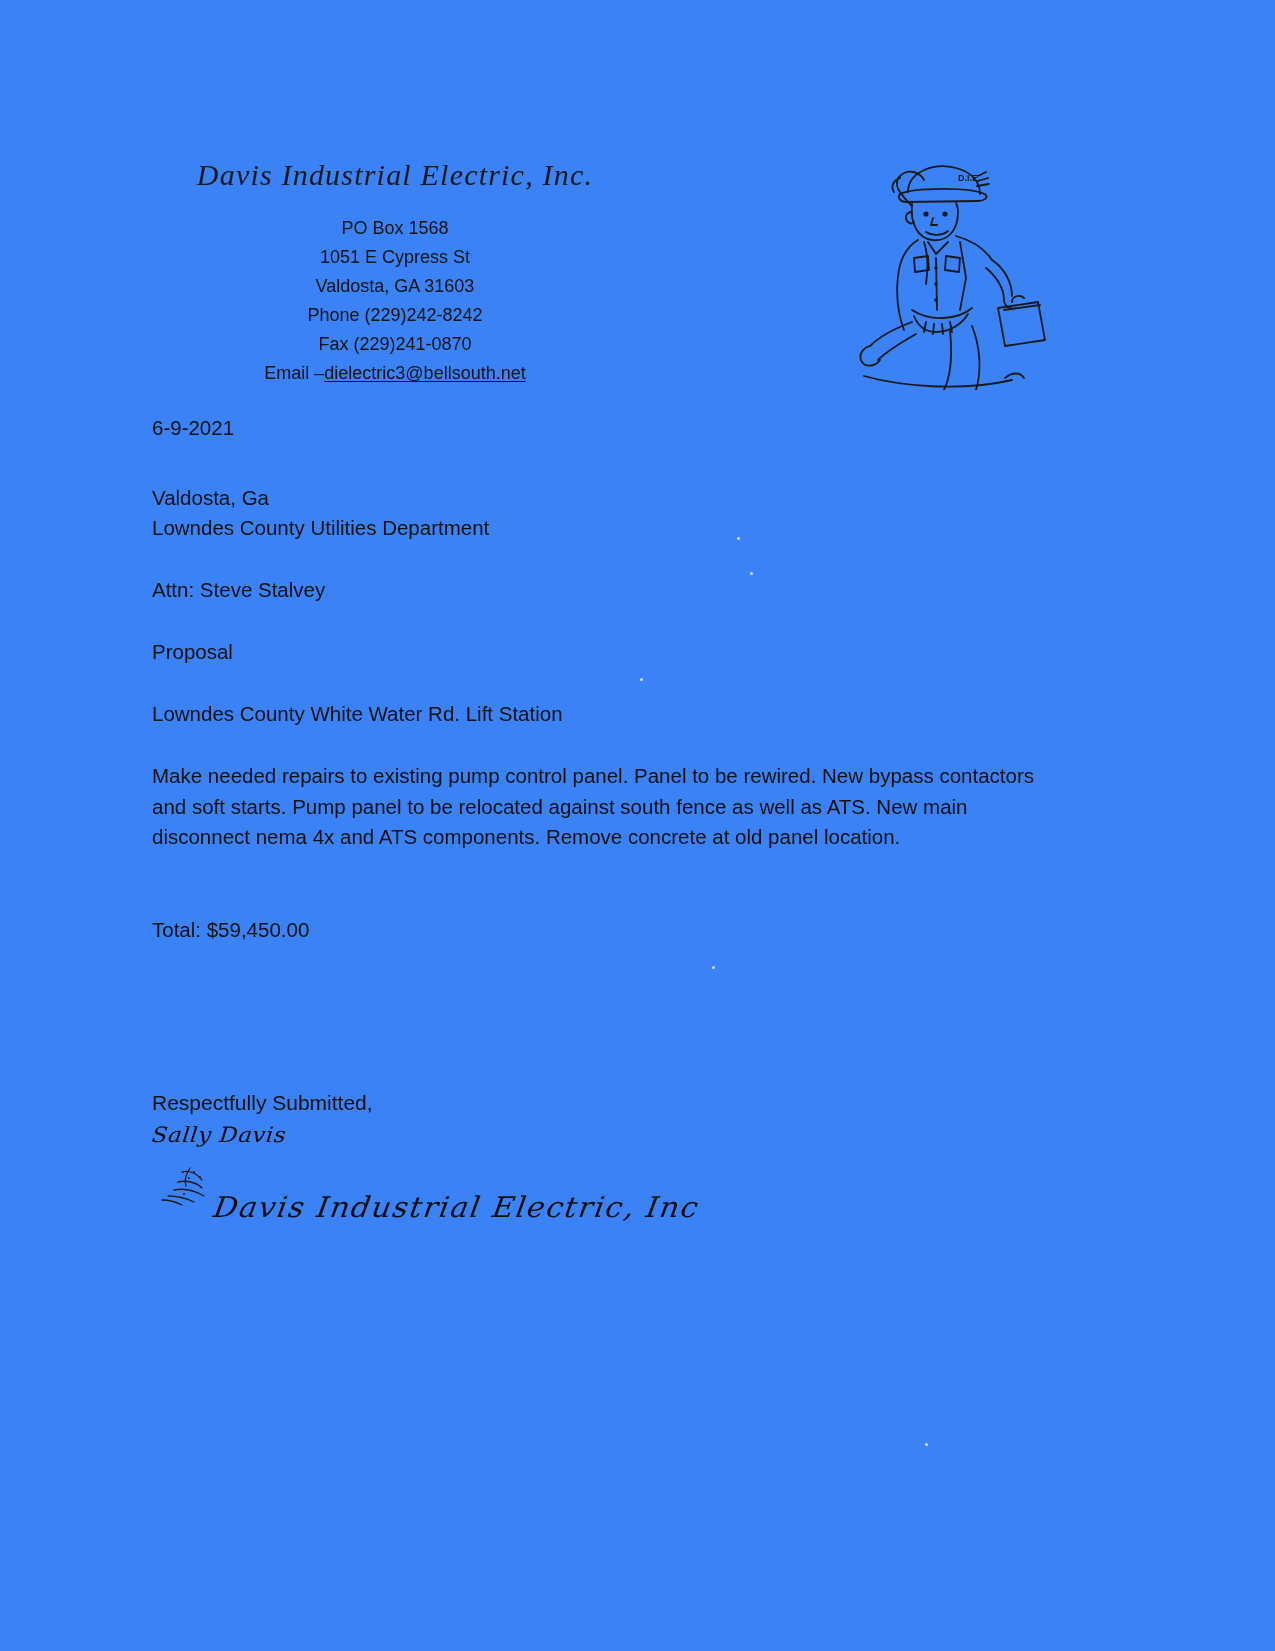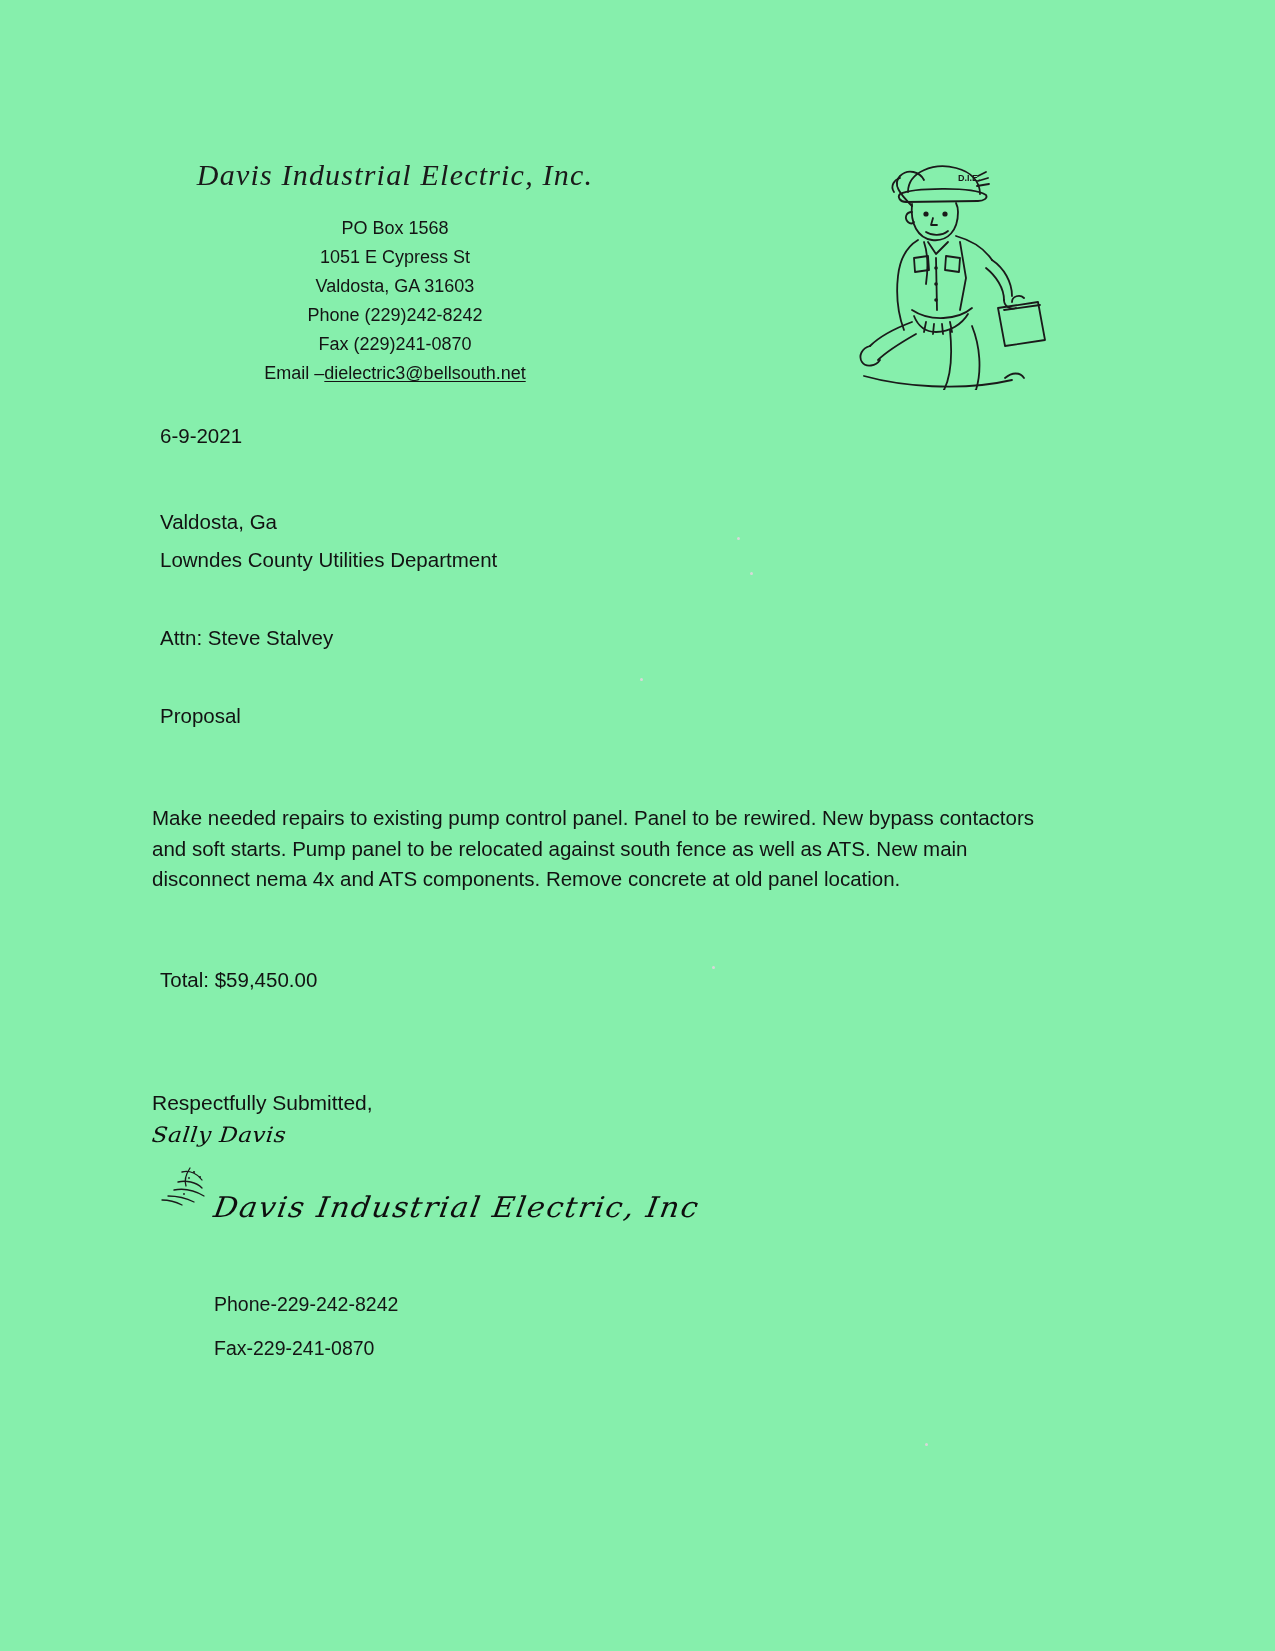--- a/index.html
+++ b/index.html
@@ -12,21 +12,21 @@
     height: 1651px;
     position: relative;
     font-family: "Liberation Sans", sans-serif;
     color: #111111;
     overflow: hidden;
   }
 
   .page {
     position: absolute;
     inset: 0;
-    background: #86efac;
+    background: #3b82f6;
     padding-left: 10px;
   }
 
   
   .letterhead {
     position: absolute;
     left: 0;
     top: 158px;
     width: 790px;
     text-align: center;
@@ -66,21 +66,21 @@
   
   .body-wrap {
     position: absolute;
     left: 152px;
     top: 413px;
     width: 900px;
     font-size: 20.5px;
     line-height: 30px;
     color: #121212;
   }
-  .blk { margin: 8px; }
+  .blk { margin: 0; }
   .gap-lg { height: 40px; }
   .gap-md { height: 32px; }
   .gap-xl { height: 62px; }
 
   .para {
     margin: 0;
     width: 890px;
     line-height: 30.5px;
   }
 
@@ -231,20 +231,21 @@
     <p class="blk">Valdosta, Ga</p>
     <p class="blk">Lowndes County Utilities Department</p>
     <div class="gap-md"></div>
 
     <p class="blk">Attn: Steve Stalvey</p>
     <div class="gap-md"></div>
 
     <p class="blk">Proposal</p>
     <div class="gap-md"></div>
 
+    <p class="blk">Lowndes County White Water Rd. Lift Station</p>
     <div class="gap-md"></div>
 
     <p class="para">Make needed repairs to existing pump control panel. Panel to be rewired. New bypass contactors and soft starts. Pump panel to be relocated against south fence as well as ATS. New main disconnect nema 4x and ATS components. Remove concrete at old panel location.</p>
     <div class="gap-xl"></div>
 
     <p class="blk">Total: $59,450.00</p>
     <div class="gap-xl"></div>
 
   </div>
 
@@ -261,24 +262,20 @@
         <path d="M8 36 C16 36, 26 38, 34 42"></path>
         <path d="M2 40 C10 40, 16 42, 22 45"></path>
         <circle cx="34" cy="12" r="1.1" fill="#1a1a1a" stroke="none"></circle>
         <circle cx="40" cy="17" r="1" fill="#1a1a1a" stroke="none"></circle>
         <circle cx="29" cy="18" r="0.9" fill="#1a1a1a" stroke="none"></circle>
         <circle cx="24" cy="34" r="0.9" fill="#1a1a1a" stroke="none"></circle>
       </svg>
       <div class="sig-company">Davis Industrial Electric, Inc</div>
     </div>
 
-    <div class="sig-contact">
-      <div>Phone-229-242-8242</div>
-      <div>Fax-229-241-0870</div>
-    </div>
   </div>
 
   <div class="speck" style="left:737px; top:537px; width:3px; height:3px;"></div>
   <div class="speck" style="left:750px; top:572px; width:3px; height:3px;"></div>
   <div class="speck" style="left:640px; top:678px; width:3px; height:3px;"></div>
   <div class="speck" style="left:712px; top:966px; width:3px; height:3px;"></div>
   <div class="speck" style="left:925px; top:1443px; width:3px; height:3px;"></div>
 
 </div>
 

